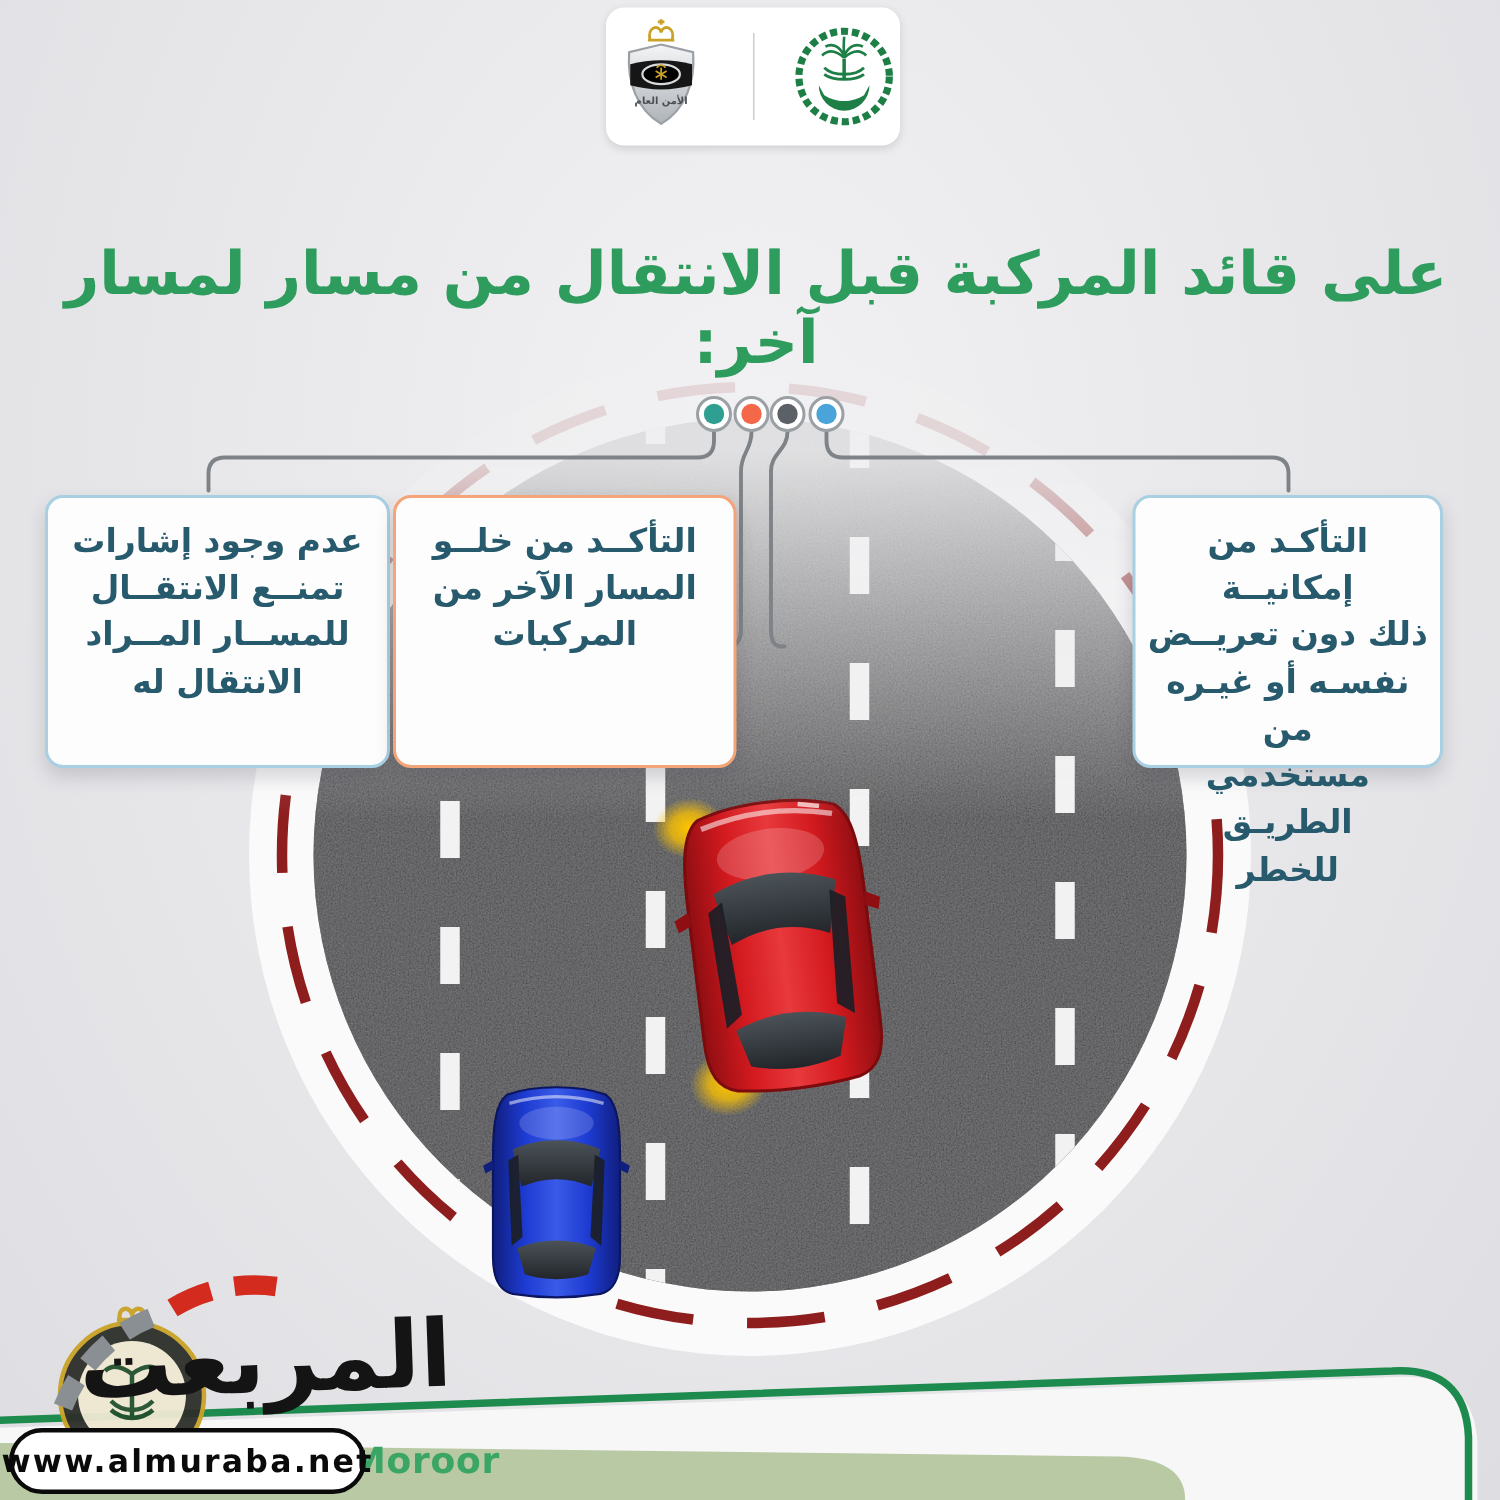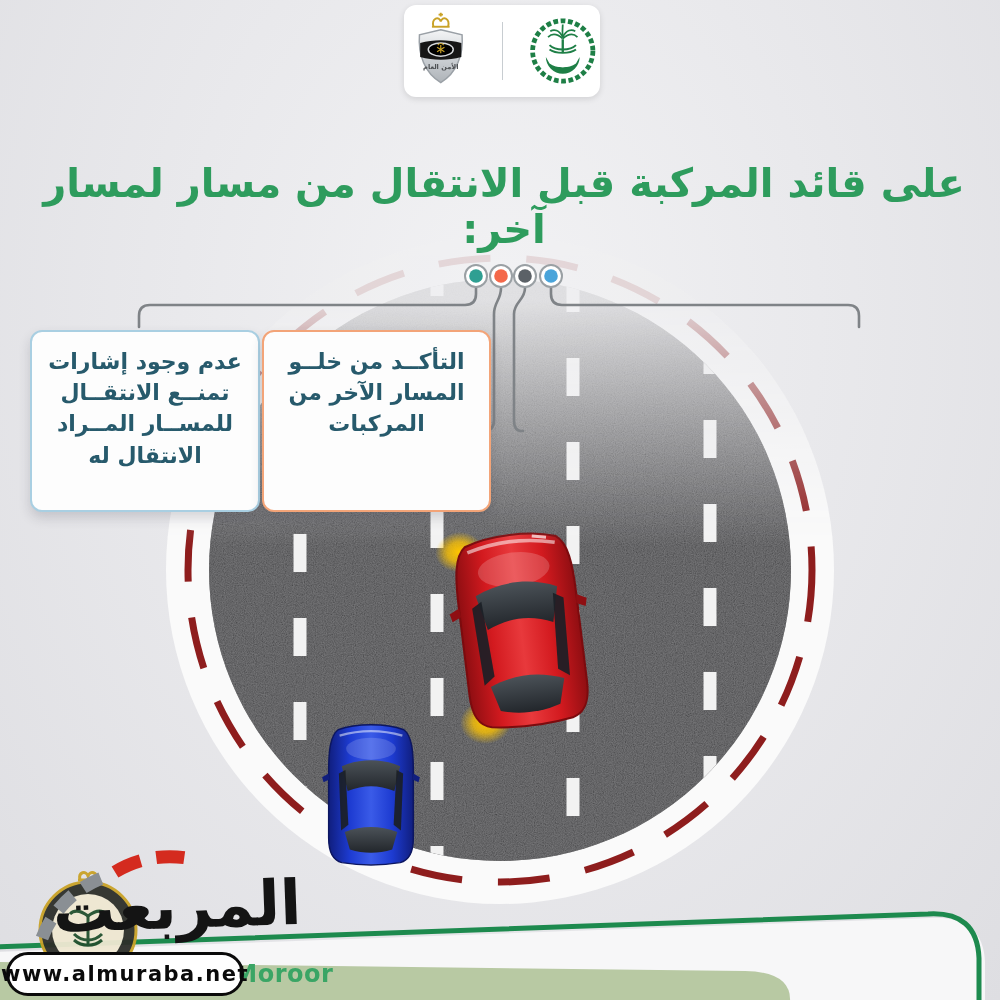--- a/index.html
+++ b/index.html
@@ -231,20 +231,27 @@
     <p>عدم وجود إشارات
 تمنــع الانتقــال
 للمســار المــراد
 الانتقال له</p>
   </div>
   <div class="step-box box-ml">
     <p>التأكــد من خلــو
 المسار الآخر من
 المركبات</p>
   </div>
+  <div class="step-box box-r">
+    <p>التأكـد من إمكانيــة
+ذلك دون تعريــض
+نفسـه أو غيـره من
+مستخدمي الطريـق
+للخطر</p>
+  </div>
 
   <svg class="footer-svg" width="1000" height="1000" viewBox="0 0 1000 1000">
     <path d="M-5,952 L930,918 Q983,915 985,962 L985,1002 L-5,1002 Z" fill="#f7f7f8"></path>
     <path d="M-5,947 L928,914 Q977,911 979,958 L979,1004" fill="none" stroke="#1d8a4e" stroke-width="5"></path>
     <path d="M-5,962 L745,971 Q792,972 790,1002 L-5,1002 Z" fill="#b8c9a3"></path>
   </svg>
 
   <div class="social-row">
     <div class="social-circle">
       <svg width="14" height="14" viewBox="0 0 22 22" fill="#fff">

